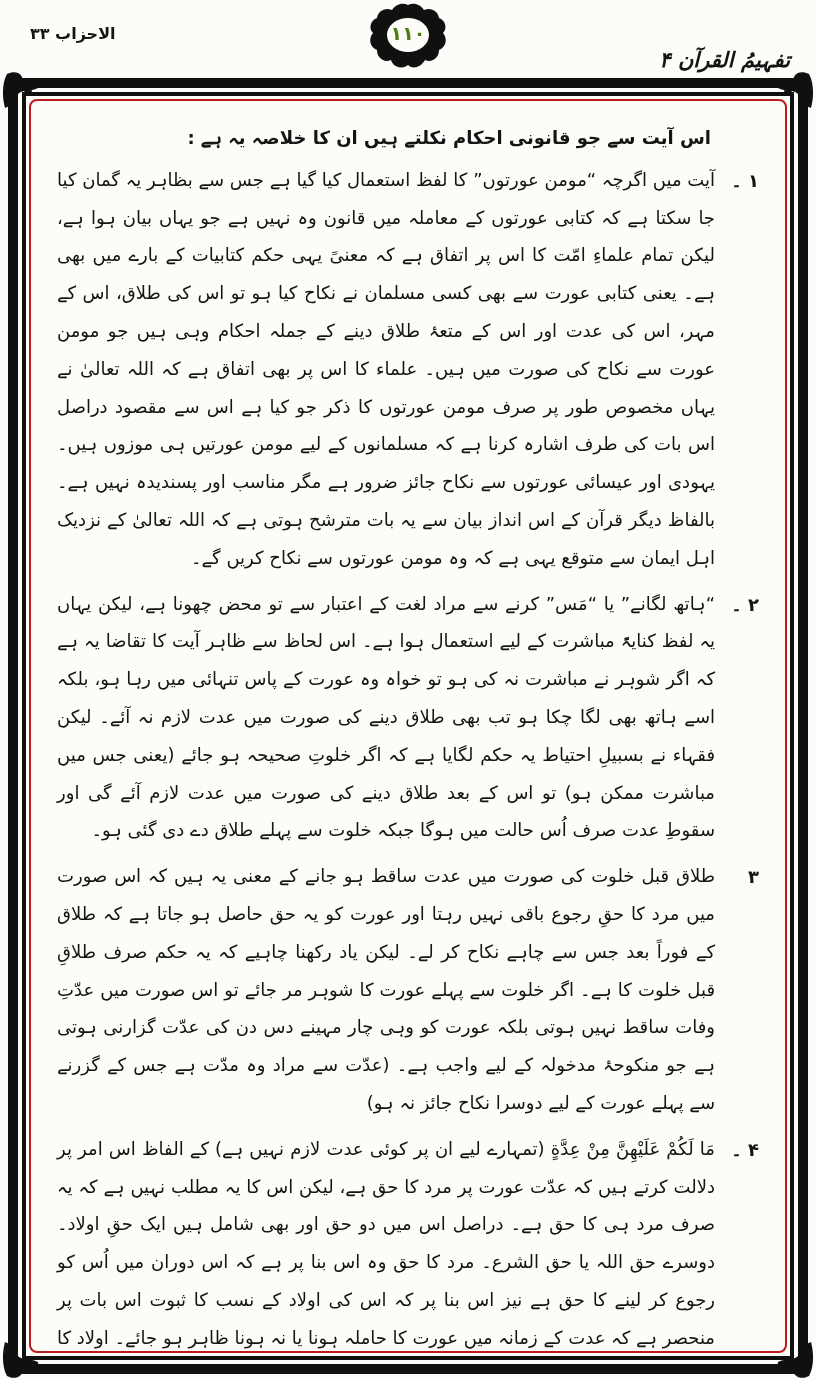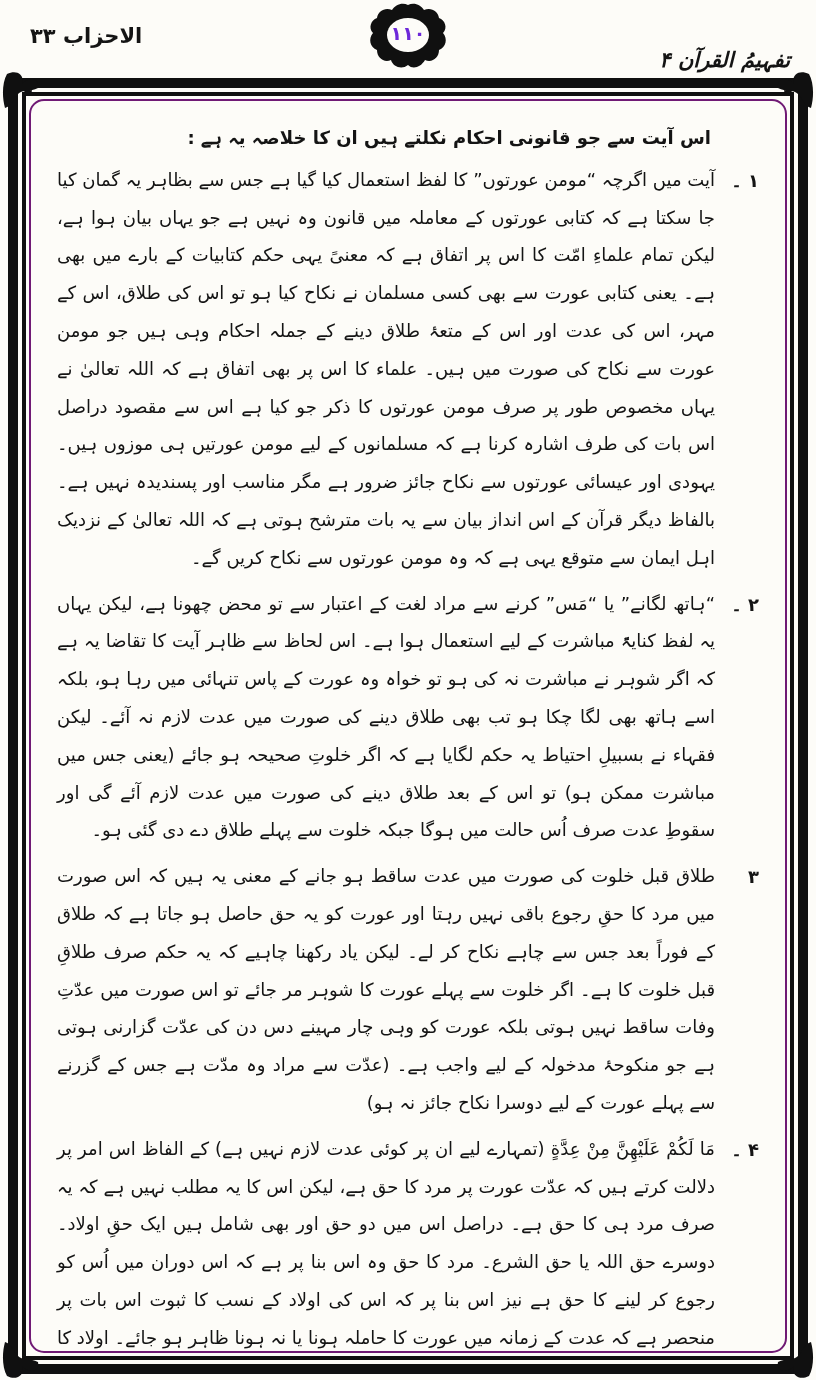--- a/index.html
+++ b/index.html
@@ -4,45 +4,45 @@
 <style>
   html,body{margin:0;padding:0;}
   body{
     width:816px;height:1380px;position:relative;overflow:hidden;
     background:#fdfcf8;color:#141414;
     font-family:"DejaVu Sans",sans-serif;
   }
   
   .header{position:absolute;top:0;left:0;right:0;height:76px;}
   .hdr-left{
-    position:absolute;left:30px;top:24px;font-size:21px;font-weight:700;
+    position:absolute;left:30px;top:24px;font-size:16px;font-weight:700;
     letter-spacing:0.5px;direction:rtl;
   }
   .hdr-right{
     position:absolute;right:26px;top:16px;font-size:21px;font-weight:700;
     direction:rtl;font-style:italic;margin-top:32px;
   }
   .medallion{
     position:absolute;left:50%;top:2px;transform:translateX(-50%);
     width:82px;height:68px;
   }
   .medallion .num{
     position:absolute;left:0;right:0;top:20px;text-align:center;
-    font-size:19px;font-weight:700;color:#6d28d9;direction:rtl;
+    font-size:19px;font-weight:700;color:#4d7c0f;direction:rtl;
   }
   
   .frame-outer{
     position:absolute;top:78px;left:8px;right:8px;bottom:6px;
     border:10px solid #101010;background:#fdfcf8;
   }
   .frame-mid{
     position:absolute;inset:4px;border:4px solid #101010;
   }
   .frame-inner{
-    position:absolute;inset:3px;border:2px solid #701a75;border-radius:15px;
+    position:absolute;inset:3px;border:2px solid #b91c1c;border-radius:8px;
     padding:18px 26px 10px 26px;box-sizing:border-box;overflow:hidden;
   }
   .corner{position:absolute;width:46px;height:46px;z-index:5;}
   .corner svg{width:100%;height:100%;}
   .c-tl{top:70px;left:2px;}
   .c-tr{top:70px;right:2px;transform:scaleX(-1);}
   .c-bl{bottom:0px;left:2px;transform:scaleY(-1);}
   .c-br{bottom:0px;right:2px;transform:scale(-1,-1);}
   
   .textbody{direction:rtl;font-size:18px;line-height:2.1;text-align:justify;}

